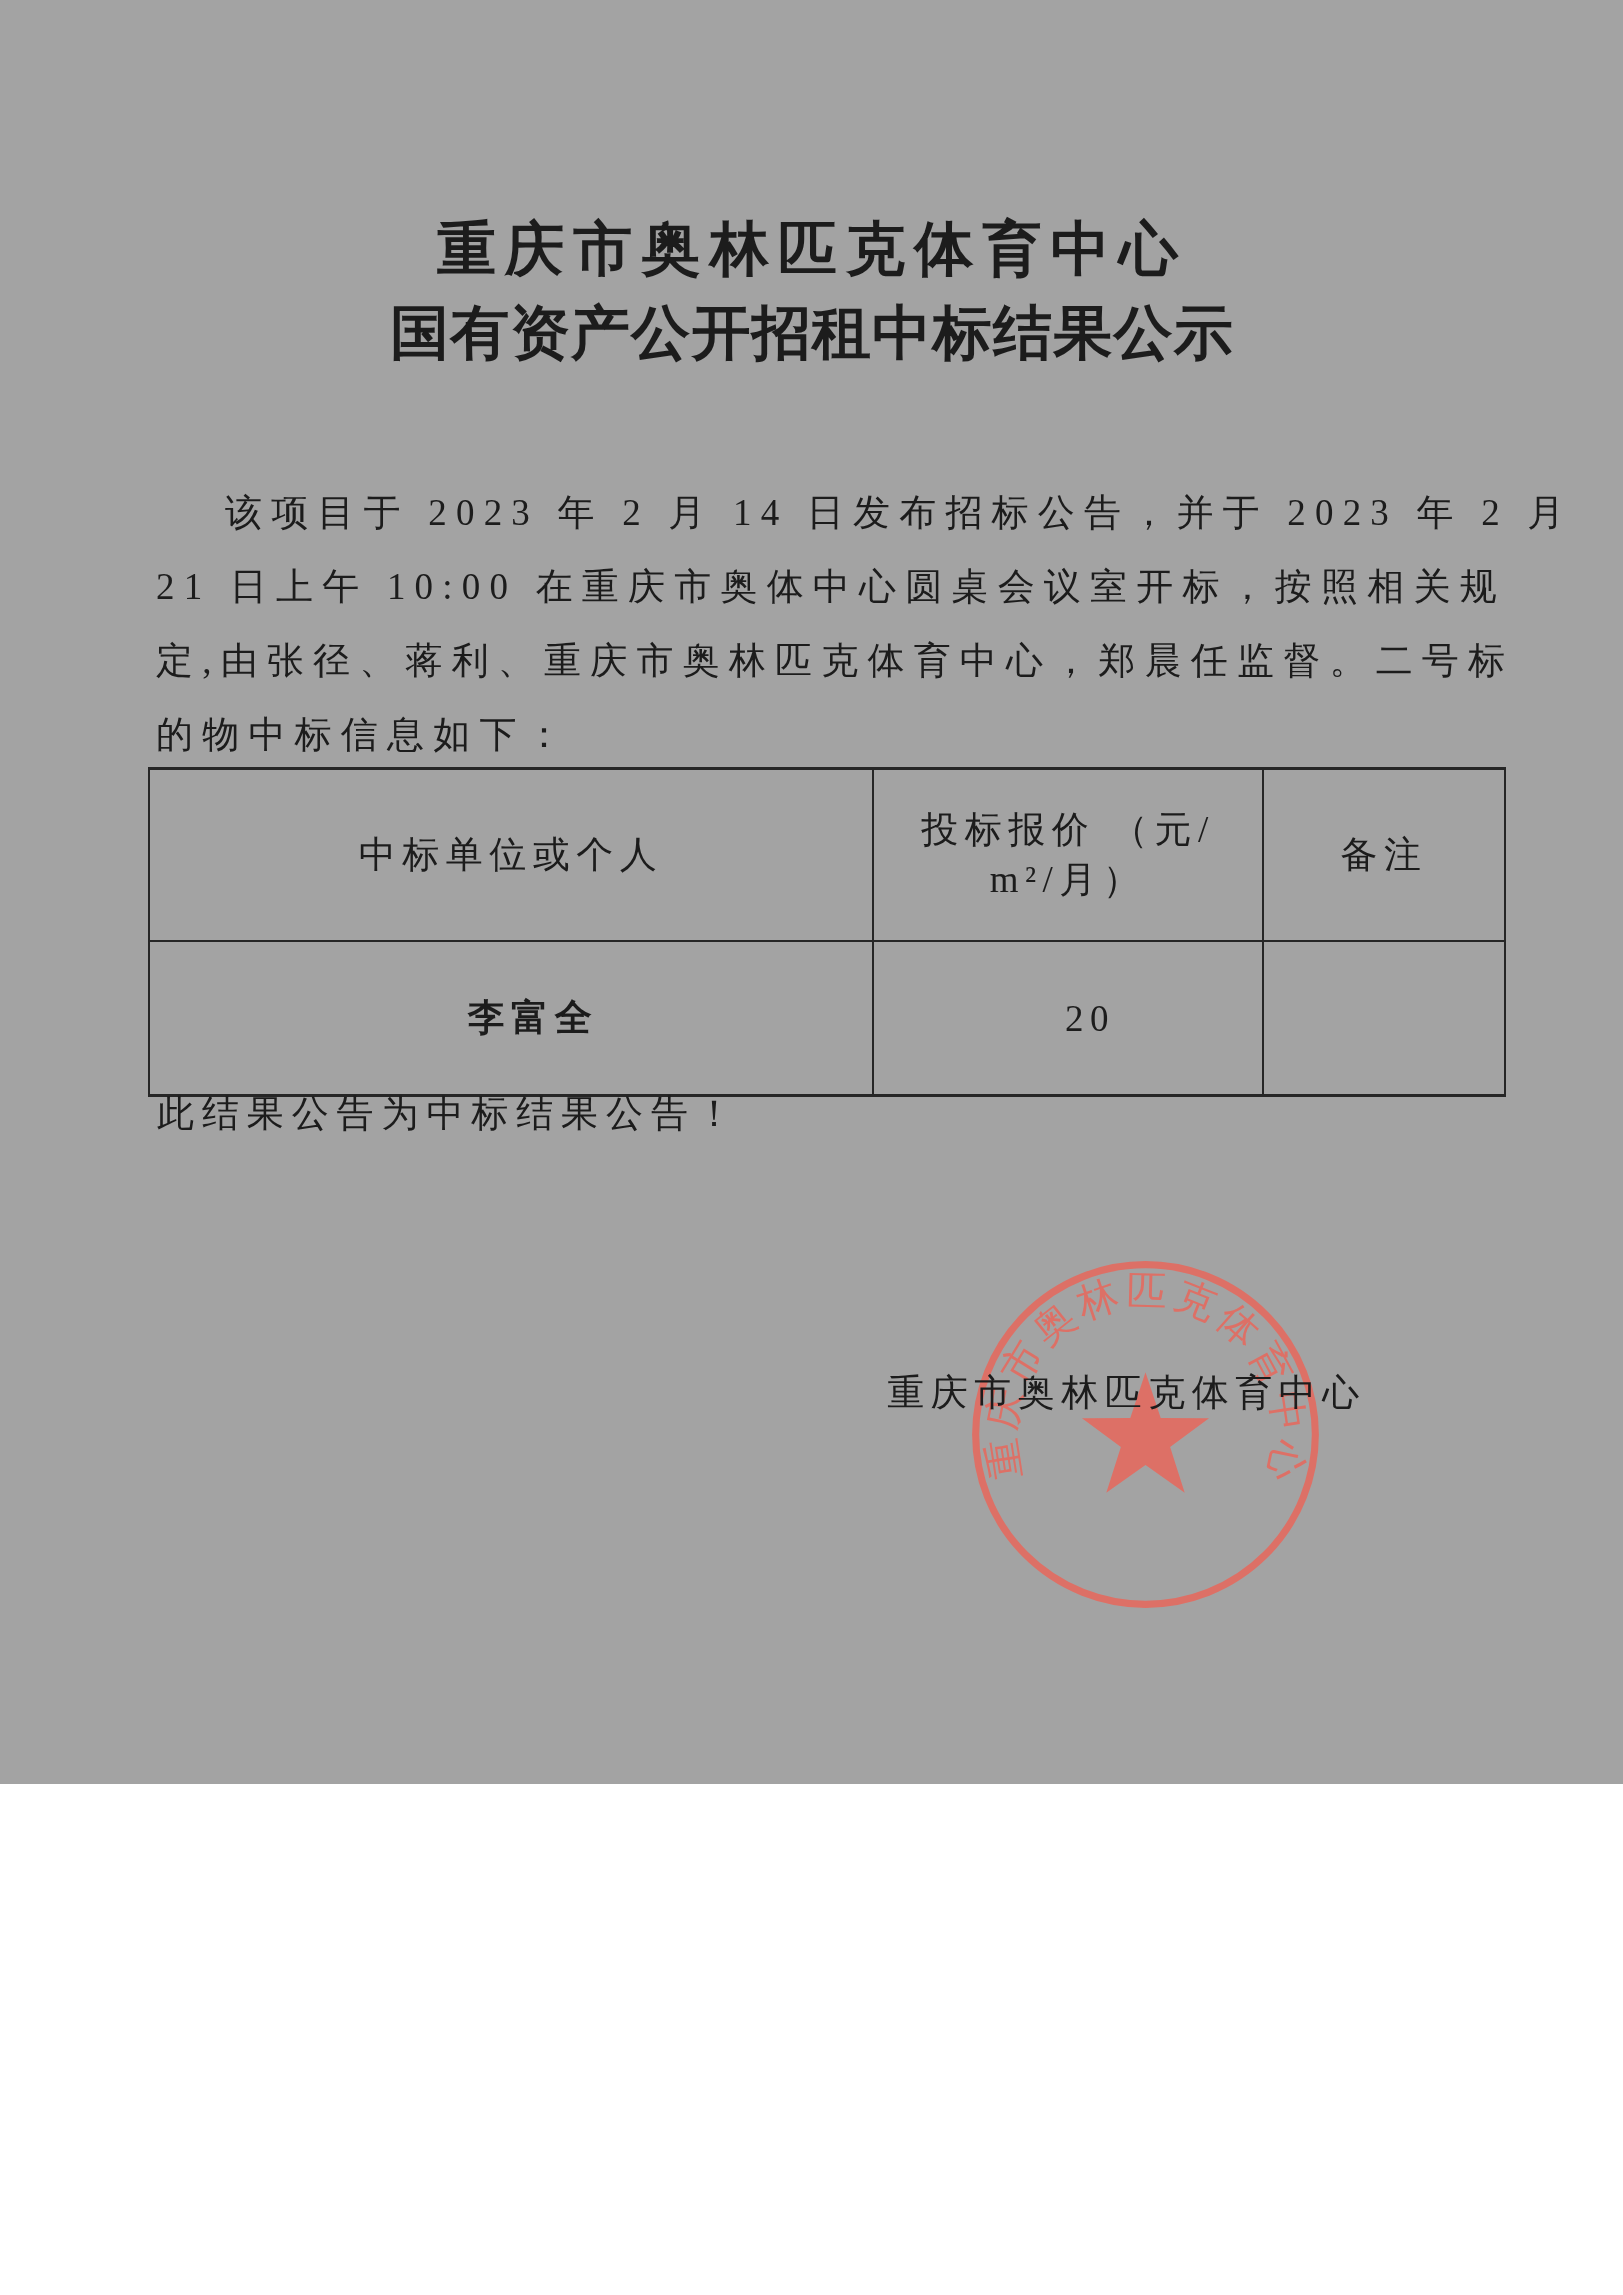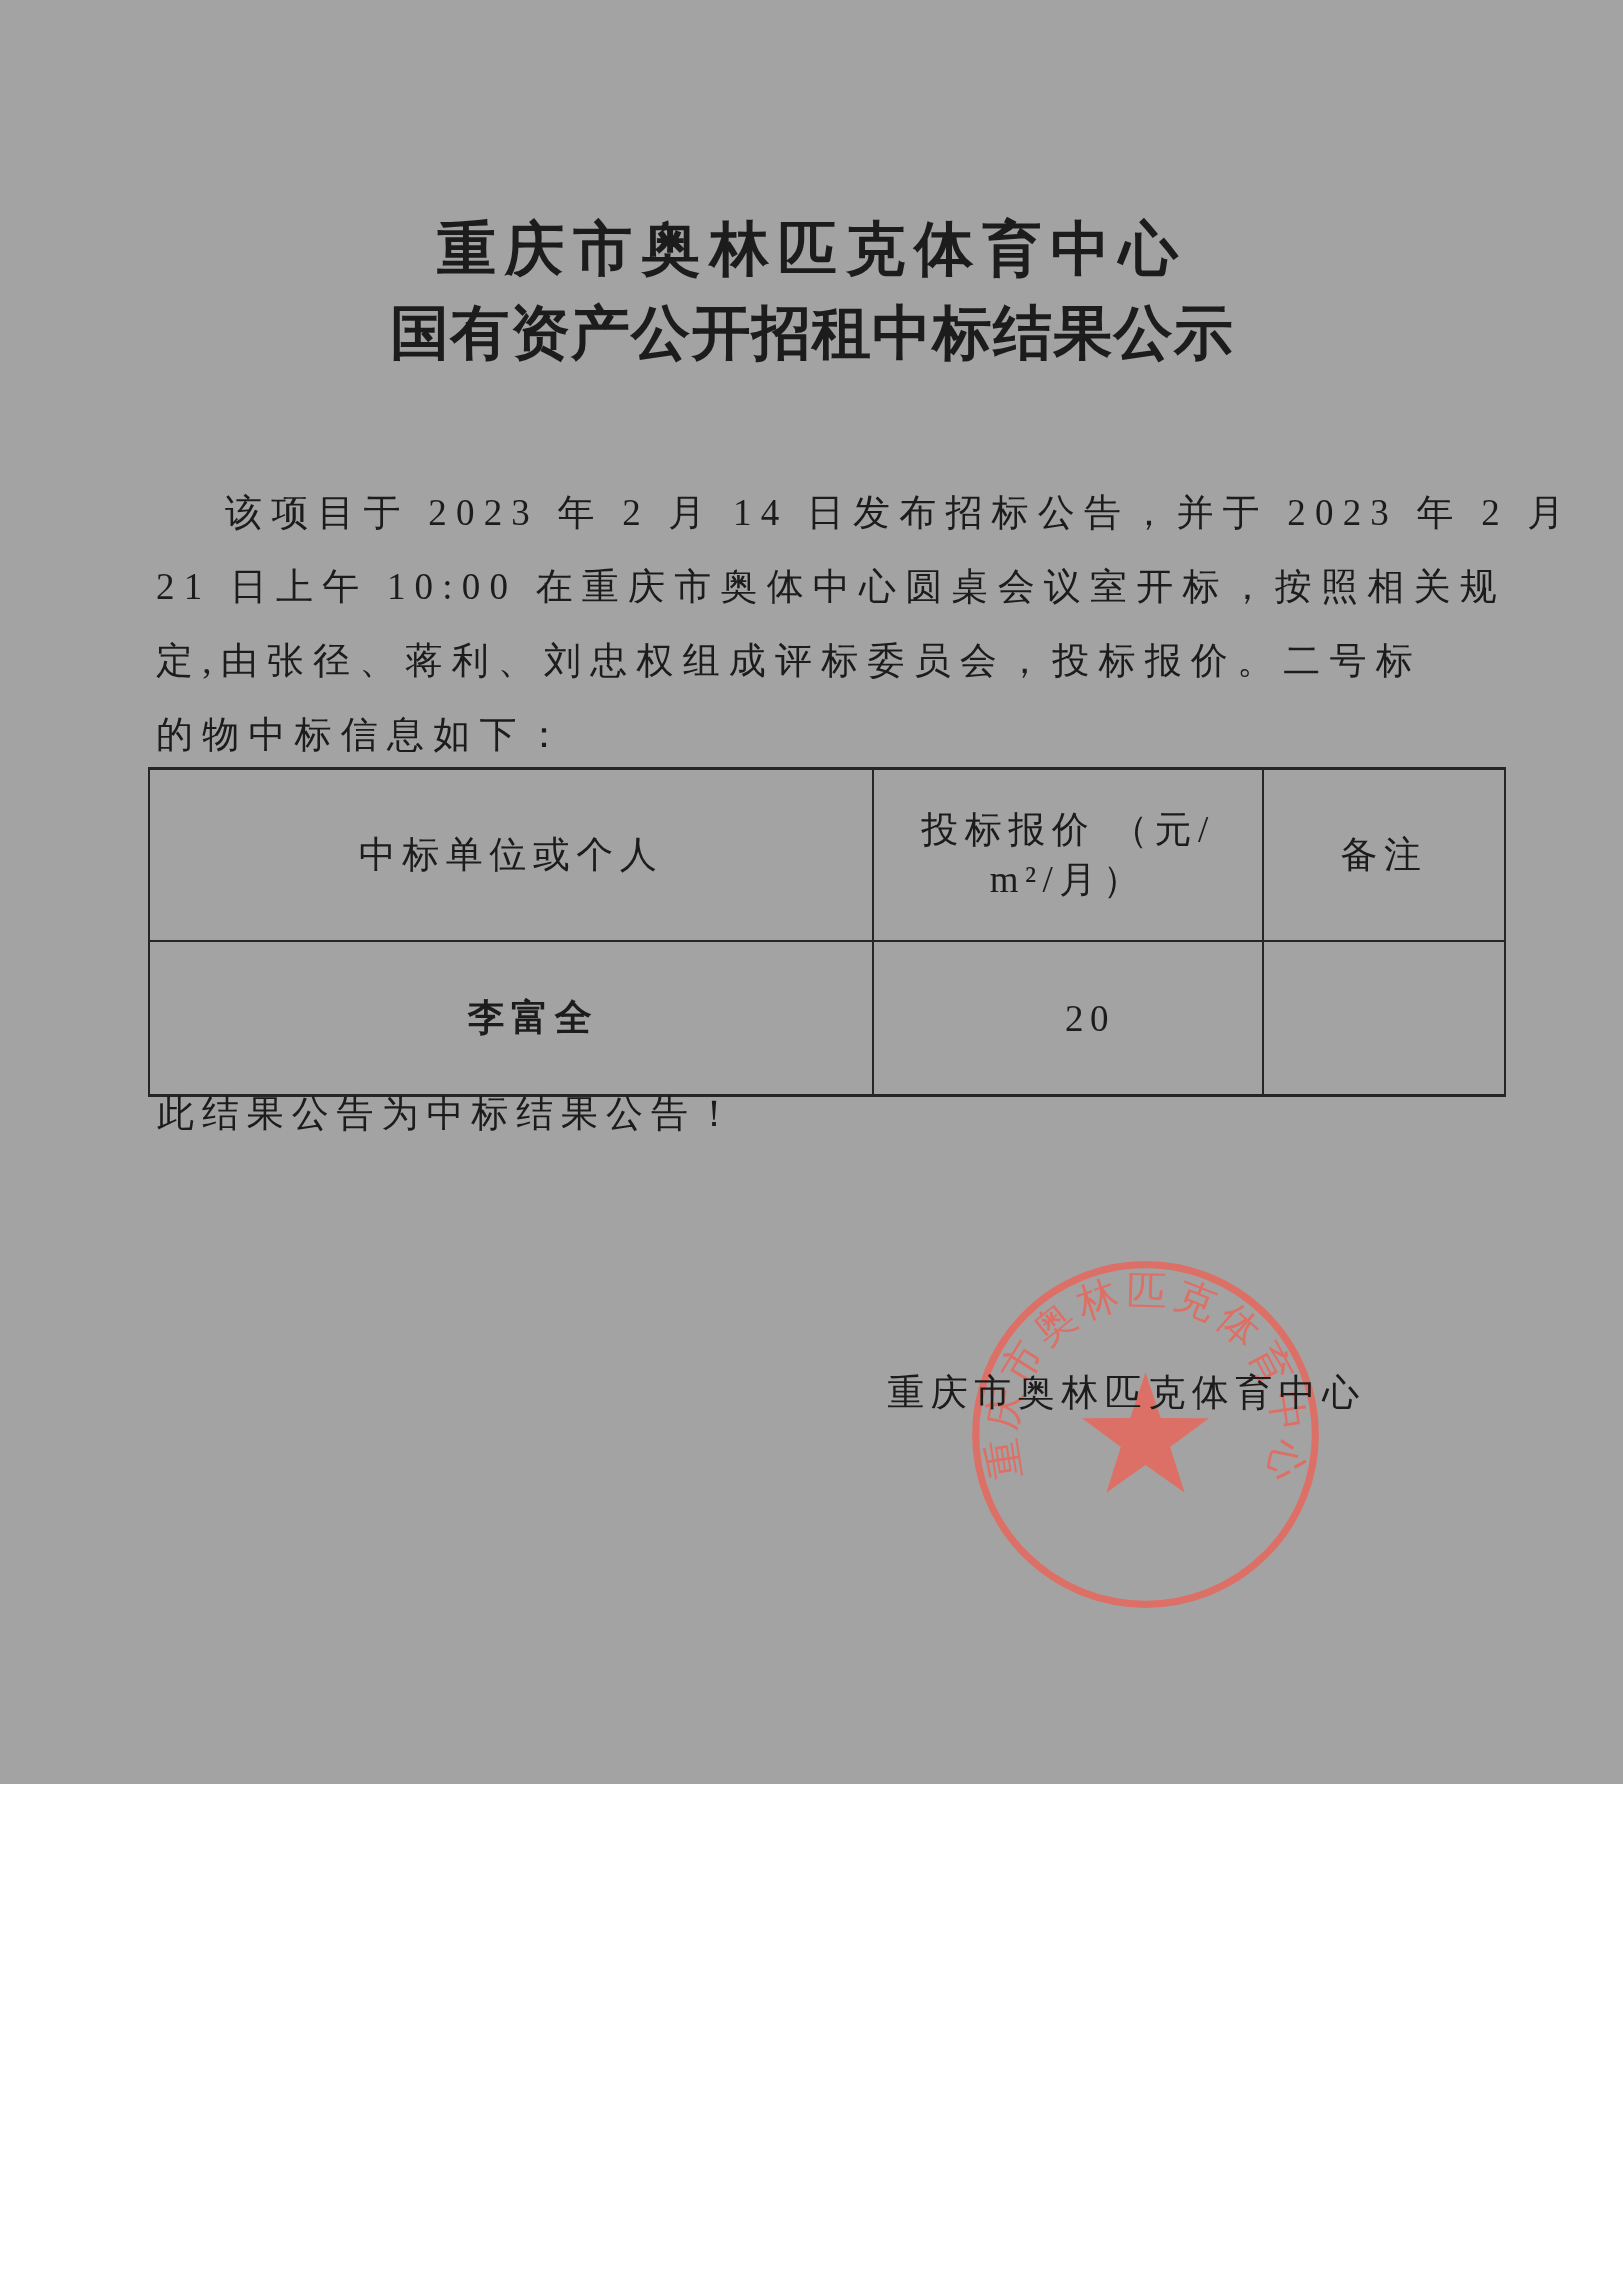--- a/index.html
+++ b/index.html
@@ -64,21 +64,21 @@
 <div class="page">
 
   <div class="title">
     <div class="title-line1">重庆市奥林匹克体育中心</div>
     <div class="title-line2">国有资产公开招租中标结果公示</div>
   </div>
 
   <div class="paragraph">
     <div class="pline indent">该项目于 2023 年 2 月 14 日发布招标公告，并于 2023 年 2 月</div>
     <div class="pline">21 日上午 10:00 在重庆市奥体中心圆桌会议室开标，按照相关规</div>
-    <div class="pline">定,由张径、蒋利、刘忠权组成评标委员会，投标报价。二号标</div>
+    <div class="pline">定,由张径、蒋利、重庆市奥林匹克体育中心，郑晨任监督。二号标</div>
     <div class="pline">的物中标信息如下：</div>
   </div>
 
   <table class="result">
     <tbody>
       <tr class="header-row">
         <td class="c1">中标单位或个人</td>
         <td class="c2">
           <div>投标报价 （元/</div>
           <div>m²/月）</div>

